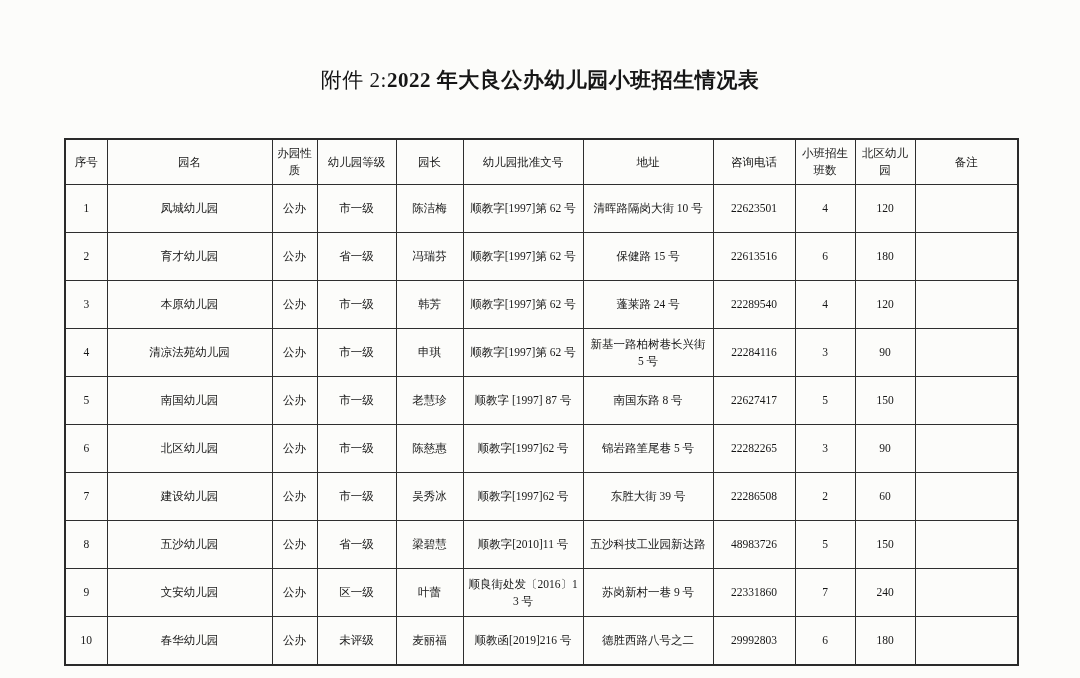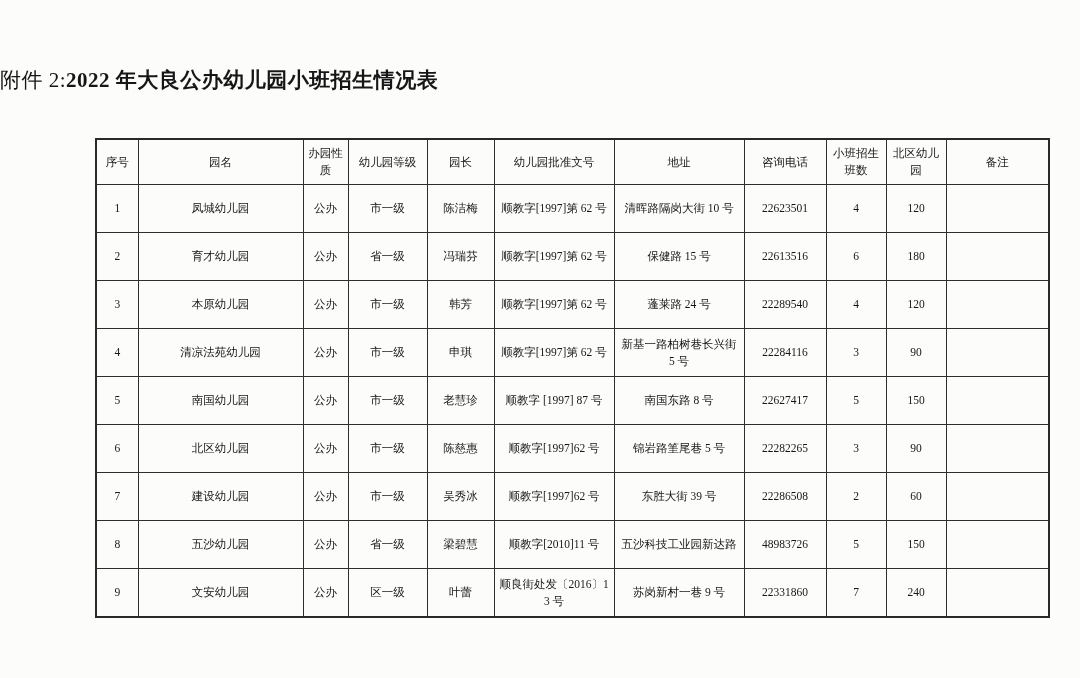--- a/index.html
+++ b/index.html
@@ -18,20 +18,21 @@
   .page {
     width: 1080px;
     height: 678px;
     position: relative;
   }
   .doc-title {
     position: absolute;
     top: 66px;
     left: 0;
     width: 100%;
+    text-align: center;
     font-size: 21px;
     letter-spacing: 0.5px;
     white-space: nowrap;
   }
   .doc-title .attachment {
     font-weight: 400;
   }
   .doc-title .main {
     font-weight: 700;
   }
@@ -49,21 +50,20 @@
   table.enroll td {
     border: 1px solid #2e2e2e;
     text-align: center;
     vertical-align: middle;
     padding: 2px 3px;
     font-weight: 400;
     word-break: break-all;
   }
   table.enroll {
     border: 2px solid #2a2a2a;
-    margin-left: 31px;
   }
   table.enroll thead th {
     height: 40px;
   }
   table.enroll tbody td {
     height: 43px;
   }
   
   col.c-seq       { width: 42px; }
   col.c-name      { width: 165px; }
@@ -226,16 +226,29 @@
           <td>公办</td>
           <td>区一级</td>
           <td>叶蕾</td>
           <td>顺良街处发〔2016〕13 号</td>
           <td>苏岗新村一巷 9 号</td>
           <td>22331860</td>
           <td>7</td>
           <td>240</td>
           <td></td>
         </tr>
+        <tr>
+          <td>10</td>
+          <td>春华幼儿园</td>
+          <td>公办</td>
+          <td>未评级</td>
+          <td>麦丽福</td>
+          <td>顺教函[2019]216 号</td>
+          <td>德胜西路八号之二</td>
+          <td>29992803</td>
+          <td>6</td>
+          <td>180</td>
+          <td></td>
+        </tr>
       </tbody>
   </table>
 
 </div>
 
 </body></html>

